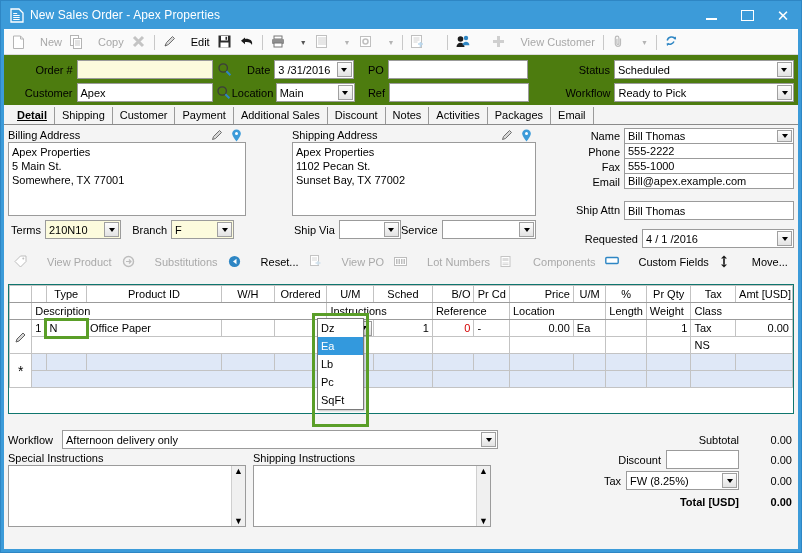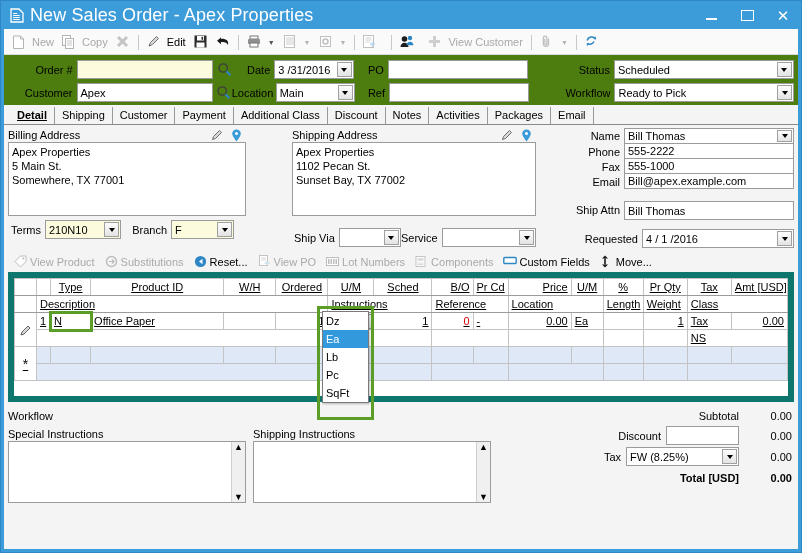--- a/index.html
+++ b/index.html
@@ -22,21 +22,21 @@
   
   .titlebar {
     height: 28px; flex: 0 0 28px;
     background: #3c9bd9;
     display: flex; align-items: center;
     padding-left: 9px;
     color: #ffffff;
   }
   .titlebar .doc-icon { width: 14px; height: 15px; position: relative; margin-right: 6px; flex:0 0 auto;}
   .titlebar .doc-icon svg { display:block; }
-  .title-text { font-size: 18px; color: #fff; letter-spacing: .1px; white-space: nowrap;}
+  .title-text { font-size: 12px; color: #fff; letter-spacing: .1px; white-space: nowrap;}
   .winbtns { margin-left: auto; display: flex; height: 28px; }
   .winbtn {
     width: 36px; height: 28px; display: flex; align-items: center; justify-content: center;
     color: #ffffff; font-size: 13px; line-height: 1;
   }
   .winbtn.min::after { content:""; display:block; width:11px; height:2px; background:#fff; margin-top:7px;}
   .winbtn.max::after { content:""; display:block; width:11px; height:9px; border:1.6px solid #fff;}
   .winbtn.close { font-size: 15px; font-weight: 400; }
 
   
@@ -53,21 +53,21 @@
   .toolbar {
     height: 25px; flex: 0 0 25px;
     background: #fafafa;
     border-bottom: 1px solid #dadada;
     display: flex; align-items: center;
     padding: 0 4px;
     gap: 0px;
   }
   .tb-item {
     display: flex; align-items: center; height: 21px;
-    padding: 0 4px; gap: 6px; white-space: nowrap;
+    padding: 0 4px; gap: 14px; white-space: nowrap;
     font-size: 11px; color: #000;
   }
   .tb-item.disabled { color: #a8a8a8; }
   .tb-sep { width: 1px; height: 15px; background: #c8c8c8; margin: 0 4px; }
   .tb-arrow { font-size: 7px; color:#555; padding-left:1px; }
   .tb-arrow.disabled { color:#b4b4b4; }
   .ic { width:14px; height:14px; display:inline-block; flex:0 0 auto; }
   .ic svg{display:block;}
 
   
@@ -127,26 +127,26 @@
   .contact-fld {
     height: 15px; border: 1px solid #9b9b9b; border-top:none; background:#fff;
     font-size:11px; padding-left:3px; display:flex;align-items:center; color:#000;
   }
 
   
   .gtb {
     height: 21px; flex:0 0 21px; display:flex; align-items:center;
     padding-left: 6px; gap:0; background:#f4f4f4; margin-top:3px;
   }
-  .gtb-item { display:flex;align-items:center;gap:2px;padding:0 6px 0 0; font-size:11px; white-space:nowrap;}
+  .gtb-item { display:flex;align-items:center;gap:19px;padding:0 6px 0 0; font-size:11px; white-space:nowrap;}
   .gtb-item.disabled{color:#a9a9a9;}
   .gtb-item .ic{margin-left:4px;}
 
   
-  .gridwrap { flex: 0 0 auto; margin: 0 4px; border:6px solid #0f766e; background:#fff; position:relative;text-decoration:underline; }
+  .gridwrap { flex: 0 0 auto; margin: 12px 4px; border:1px solid #0f766e; background:#fff; position:relative; }
   table.grid { border-collapse: collapse; width:100%; font-size:11px; table-layout:fixed;}
   table.grid td, table.grid th { border: 1px solid #c3c3c3; padding:0 3px; height:17px; font-weight:normal; overflow:hidden; white-space:nowrap;}
   table.grid th { background:#fff; border-bottom:1px solid #9b9b9b; }
   .gnum { text-align:right; }
   .gctr { text-align:center; }
   .rowhdr { width:22px; background:#fff; border-right:1px solid #9b9b9b; text-align:center; padding:0;}
   .newrow td { background:#dfe8f7; }
   .red { color:#d40000; }
 
   
@@ -382,21 +382,21 @@
             </span>
         </div>
       </div>
     </div>
 
     <div class="tabs">
       <div class="tab active">Detail</div>
       <div class="tab">Shipping</div>
       <div class="tab">Customer</div>
       <div class="tab">Payment</div>
-      <div class="tab">Additional Class</div>
+      <div class="tab">Additional Sales</div>
       <div class="tab">Discount</div>
       <div class="tab">Notes</div>
       <div class="tab">Activities</div>
       <div class="tab">Packages</div>
       <div class="tab">Email</div>
     </div>
 
     <div class="panels">
 
       <div style="width:238px">
@@ -442,21 +442,21 @@
                 </svg></span>
             <span class="pin"><svg width="11" height="13" viewBox="0 0 11 13">
                   <path d="M5.5 0.5C3 0.5 1.2 2.3 1.2 4.6 1.2 7.6 5.5 12.5 5.5 12.5S9.8 7.6 9.8 4.6C9.8 2.3 8 0.5 5.5 0.5z" fill="#3c9bd9"></path>
                   <circle cx="5.5" cy="4.6" r="1.5" fill="#fff"></circle>
                 </svg></span>
           </span>
         </div>
         <div class="addr-box" style="height:74px">Apex Properties
 1102 Pecan St.
 Sunset Bay, TX 77002</div>
-        <div class="hrow" style="margin-top:12px">
+        <div class="hrow" style="margin-top:4px">
           <div class="lbl" style="width:55px;text-align:left;padding-left:2px">Ship Via</div>
           <div class="combo" style="width:108px">
             <span></span>
             <span class="btn">
                 <i class="caret"></i>
               </span>
           </div>
           <div class="lbl" style="width:47px">Service</div>
           <div class="combo" style="width:166px">
             <span></span>
@@ -715,20 +715,26 @@
         <div class="dditem">SqFt</div>
       </div>
       <div class="ddframe" style="left:306px;top:31px;width:51px;height:108px"></div>
     </div>
 
     <div class="bottom">
 
       <div style="width:490px">
         <div style="display:flex;align-items:center;height:19px">
           <div class="lbl" style="width:54px;text-align:left">Workflow</div>
+          <div class="combo" style="flex:1">
+            <span>Afternoon delivery only</span>
+            <span class="btn">
+                <i class="caret"></i>
+              </span>
+          </div>
         </div>
         <div style="display:flex;gap:7px;margin-top:3px">
           <div style="width:238px">
             <div class="panel-title">Special Instructions</div>
             <div class="txtarea" style="height:62px;margin-top:1px">
               <span></span>
               <div class="vsb">
                 <span class="ar">▲</span>
                 <span class="ar">▼</span>
               </div>

